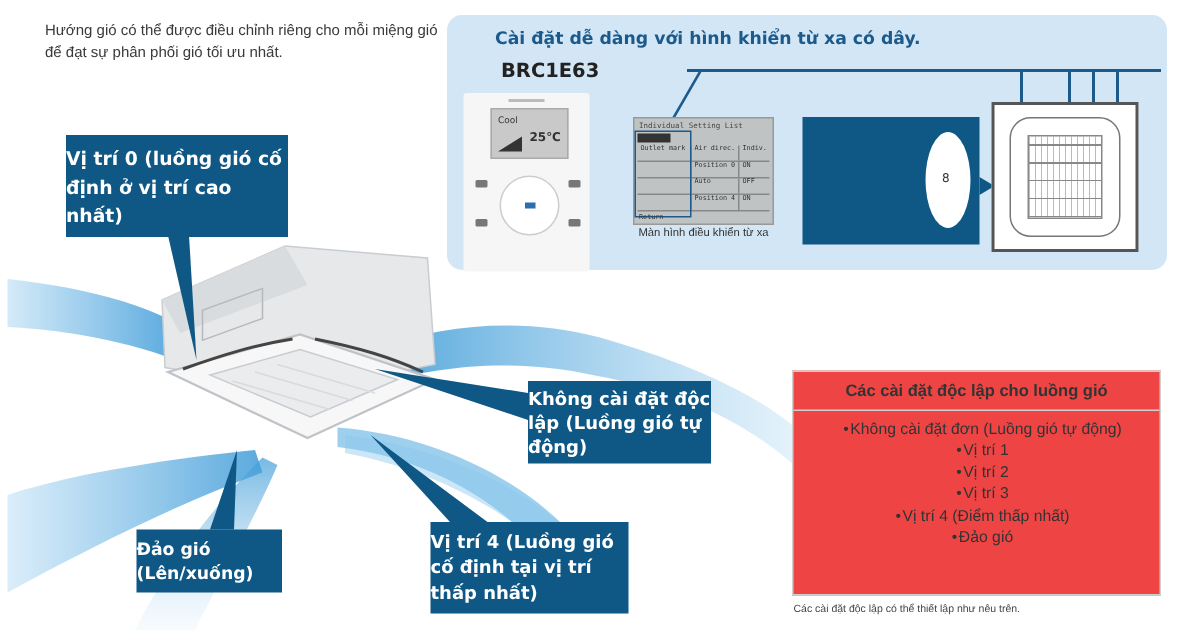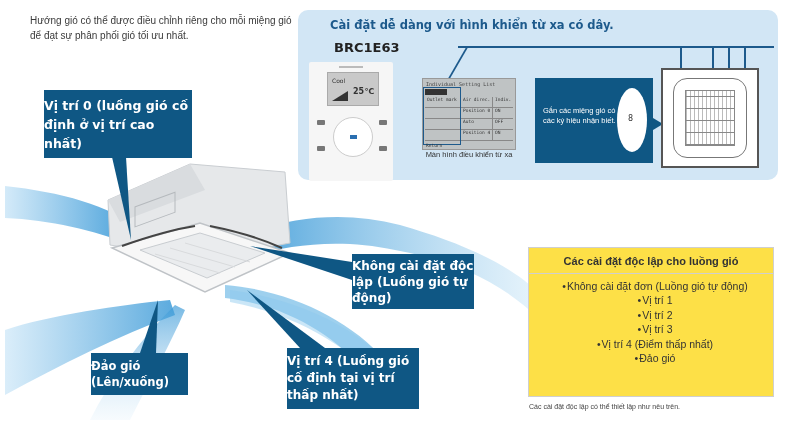--- a/index.html
+++ b/index.html
@@ -100,21 +100,21 @@
       font-weight: bold; font-family: "DejaVu Sans", sans-serif;
     }
     .callout-0 { left: 44px; top: 90px; width: 148px; height: 68px; font-size: 12.5px; line-height: 19px; padding-top: 6px; }
     .callout-auto { left: 352px; top: 254px; width: 122px; height: 55px; font-size: 12px; line-height: 16px; padding-top: 4px; }
     .callout-swing { left: 91px; top: 353px; width: 97px; height: 42px; font-size: 11.5px; line-height: 16px; padding-top: 5px; }
     .callout-4 { left: 287px; top: 348px; width: 132px; height: 61px; font-size: 12px; line-height: 17px; padding-top: 5px; }
 
     
     .settings {
       position: absolute; left: 528px; top: 247px; width: 246px; height: 150px;
-      border: 1px solid #cfcfcf; background: #fde047;
+      border: 1px solid #cfcfcf; background: #ef4444;
     }
     .settings .head {
       height: 26px; border-bottom: 1px solid #cfcfcf; text-align: center;
       font-size: 11px; font-weight: bold; line-height: 26px; color: #333;
       font-family: "Liberation Sans", sans-serif;
     }
     .settings ul { list-style: none; padding: 5px 0 0 8px; text-align: center; }
     .settings li {
       font-size: 10.5px; line-height: 14.4px; color: #333;
       font-family: "Liberation Sans", sans-serif;
@@ -232,21 +232,20 @@
           <span class="c2">Position 4</span>
           <span>ON</span>
         </div>
     </div>
     <div class="hl"></div>
     <div class="ftr">Return</div>
   </div>
   <div class="lcd-caption">Màn hình điều khiển từ xa</div>
 
   <div class="mark-box">
-    <div class="txt" style="width:74px;">Gắn các miệng gió có các ký hiệu nhận biết.</div>
     <div class="oval">
       <span class="sym">8</span>
     </div>
   </div>
   <div style="position:absolute;left:355px;top:108px;width:0;height:0;border-top:6px solid transparent;border-bottom:6px solid transparent;border-left:10px solid #0f5784;"></div>
 
   <div class="unit-top">
     <div class="inner"></div>
     <div class="grille"></div>
   </div>

